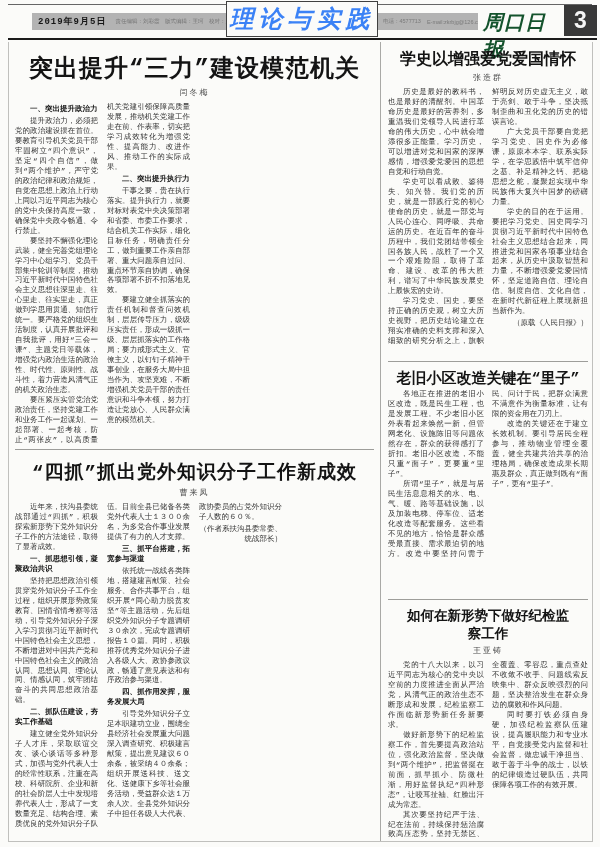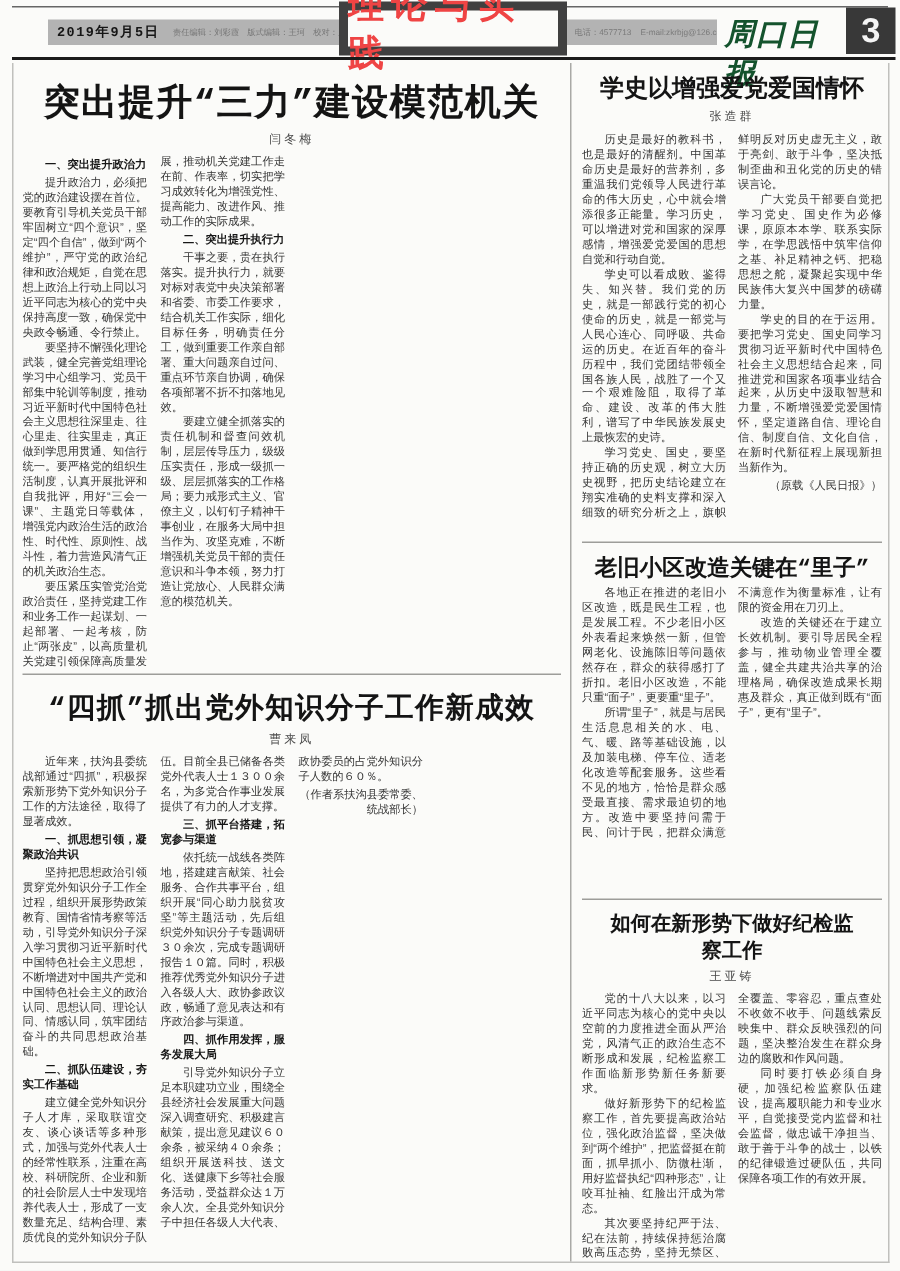--- a/index.html
+++ b/index.html
@@ -8,21 +8,21 @@
   .page { position:relative; width:600px; height:847px; background:#fbfbf9; color:#222; overflow:hidden; }
 
   
   .top-rule { position:absolute; top:4px; left:8px; width:584px; height:1px; background:#666; }
   .hdr-bar { position:absolute; top:13px; height:17px; background:#b3b3b3; display:flex; align-items:center; overflow:hidden; white-space:nowrap; }
   .bar-left { left:32px; width:212px; padding:0 6px; gap:9px;font-family:Liberation Mono, monospace; }
   .bar-right { left:378px; width:100px; padding:0 5px; gap:6px; }
   .hdr-date { font-size:9px; font-weight:bold; color:#161616; letter-spacing:1px; }
   .hdr-credits { font-size:5.5px; color:#757575; }
   .hdr-phone, .hdr-email { font-size:5.5px; color:#7a7a7a; }
-  .section-box { position:absolute; left:226px; top:1px; width:152px; height:36px; background:#fbfbf9; border:6px solid #404040; display:flex; align-items:center; justify-content:center; font-family:"Liberation Serif", serif; font-size:24px; font-weight:600; letter-spacing:5px; color:#ef4444; }
+  .section-box { position:absolute; left:226px; top:1px; width:152px; height:36px; background:#fbfbf9; border:1px solid #404040; display:flex; align-items:center; justify-content:center; font-family:"Liberation Serif", serif; font-size:24px; font-weight:600; letter-spacing:5px; color:#3b82f6;font-style:italic; }
   .masthead { position:absolute; left:483px; top:9px; width:78px; font-family:"DejaVu Serif", serif; font-size:20px; font-weight:bold; font-style:italic; color:#14532d; letter-spacing:1px; }
   .page-num-box { position:absolute; left:564px; top:5px; width:33px; height:31px; background:#383838; color:#f4f4f4; display:flex; align-items:center; justify-content:center; font-size:23px; font-weight:bold; }
   .thick-rule { position:absolute; top:38px; left:8px; width:589px; height:2px; background:#1b1b1b; }
 
   
   .content { position:absolute; top:42px; left:8px; right:7px; bottom:5px; border-left:1px solid #c0c0bd; border-right:1px solid #c0c0bd; border-bottom:1px solid #c0c0bd; display:flex; }
   .left-region { width:372px; padding:0 6px 0 6px; border-right:1px solid #a9a9a6; display:flex; flex-direction:column; }
   .right-region { flex:1; padding:0 4px 0 7px; display:flex; flex-direction:column; }
 
   
@@ -30,21 +30,21 @@
   .headline { font-family:Liberation Mono, monospace; text-align:center; font-weight:bold; color:#141414; }
   .h-main { font-size:24px; letter-spacing:1px; margin:10px 0 3px; }
   .h-bl   { font-size:19px; letter-spacing:1px; margin:9px 0 2px; }
   .h-r1   { font-size:16px; margin:7px 0 2px; }
   .h-r2   { font-size:15px; margin:7px 0 2px; }
   .h-r3   { font-size:13.5px; margin:7px 16px 2px; }
   .byline { text-align:center; font-size:8px; color:#4a4a4a; letter-spacing:2px; margin-bottom:5px; }
   .body-cols { text-align:justify; font-size:7.5px; line-height:1.33; color:#343434; column-fill:auto; overflow:hidden; }
   .cols4 { column-count:4; column-gap:9px; }
   .cols2 { column-count:2; column-gap:8px; }
-  .body-cols p { text-indent:2em; margin:0; }
+  .body-cols p { text-indent:2em; margin:0;font-family:Liberation Mono, monospace; }
   .body-cols p.subhead { font-weight:bold; color:#161616; margin:2px 0; }
   .body-cols p.attribution { text-align:right; text-indent:0; margin-top:2px; }
 
   .a-main  { height:407px; }
   .a-main .body-cols { height:344px; }
   .a-bl { flex:1; }
   .a-bl .body-cols { height:332px; }
   .a-r1 { height:319px; }
   .a-r1 .body-cols { height:260px; }
   .a-r2 { height:237px; }

